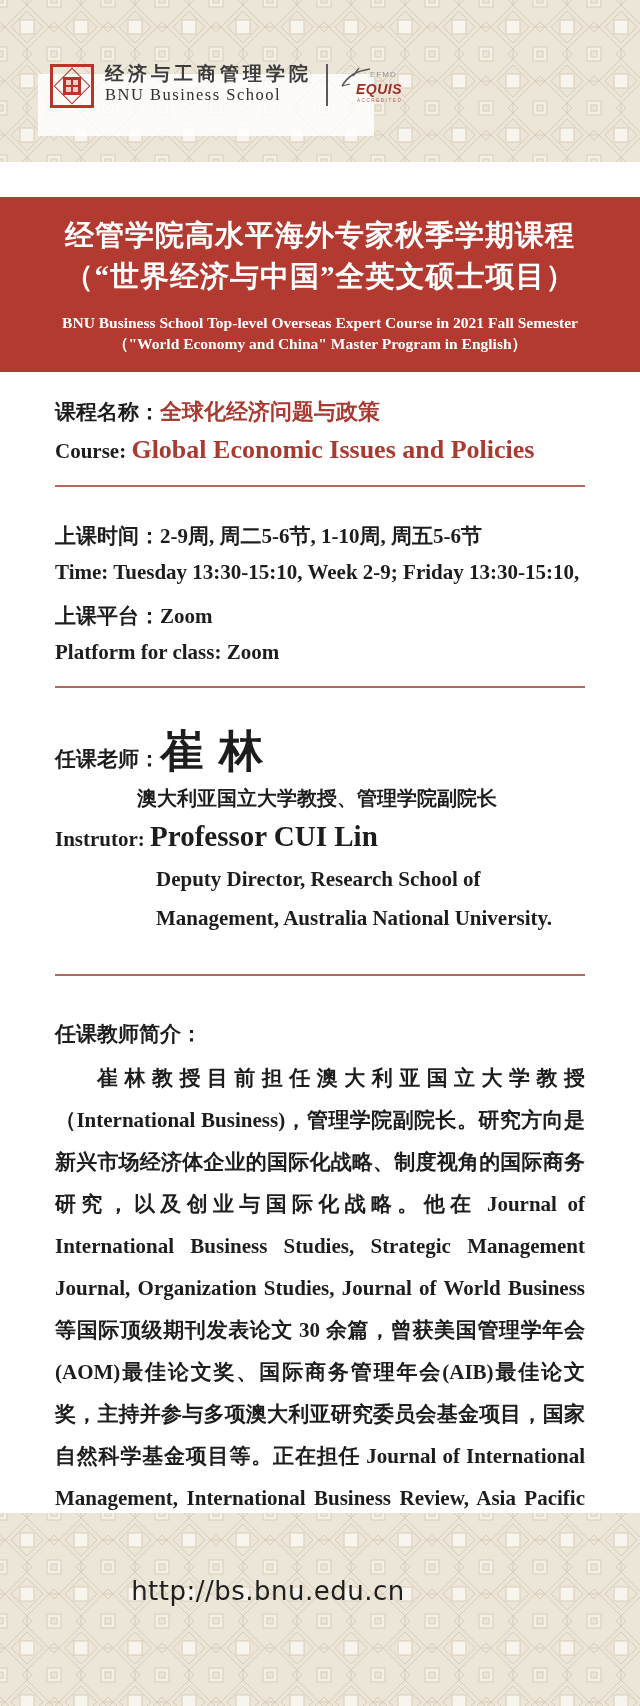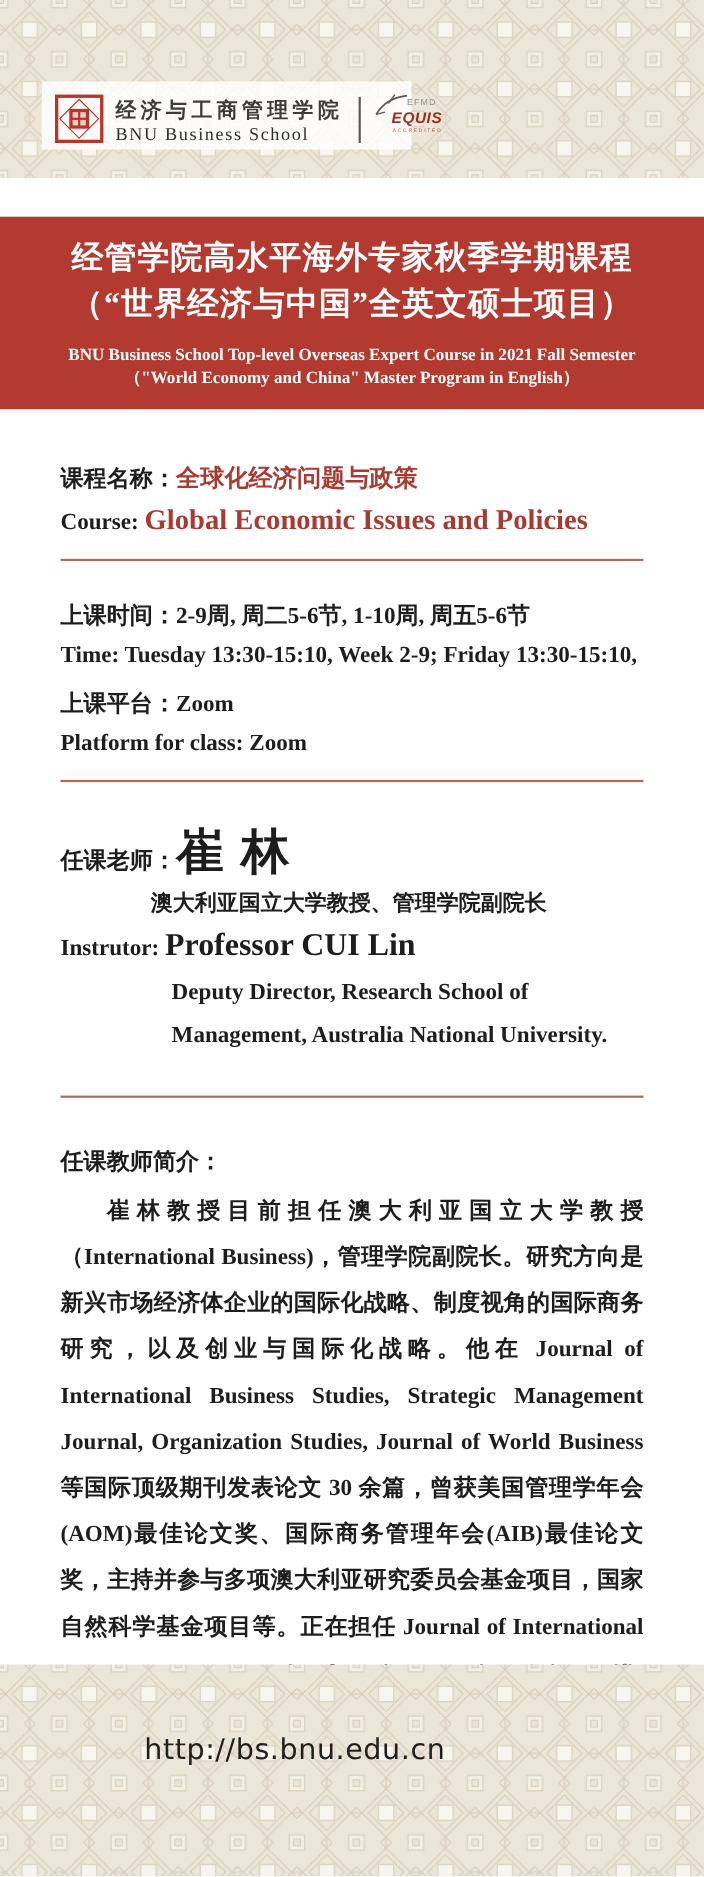--- a/index.html
+++ b/index.html
@@ -6,21 +6,21 @@
   body{background:#ffffff;font-family:"Liberation Serif","DejaVu Serif",serif;color:#1d1d1d;}
   .poster{position:relative;width:640px;height:1706px;background:#ffffff;overflow:hidden;margin:0 auto;}
 
   
   .band{position:absolute;left:0;display:block;}
   .band-top{top:0;}
   .band-bottom{top:1513px;}
 
   
   .logo-backing{position:absolute;left:38px;top:74px;width:336px;height:62px;background:rgba(255,255,255,0.82);}
-  .logo-strip{position:absolute;left:50px;top:82px;height:48px;display:flex;align-items:flex-end;}
+  .logo-strip{position:absolute;left:50px;top:64px;height:48px;display:flex;align-items:flex-start;}
   .seal{position:relative;width:44px;height:44px;border:3px solid #b8352a;box-sizing:border-box;flex:0 0 auto;}
   .seal .diamond{position:absolute;left:50%;top:50%;width:24px;height:24px;margin:-13px 0 0 -13px;border:1.5px solid #b8352a;transform:rotate(45deg);}
   .seal .core{position:absolute;left:50%;top:50%;width:18px;height:18px;margin:-9px 0 0 -9px;background:#b8352a;display:grid;grid-template-columns:1fr 1fr;grid-template-rows:1fr 1fr;gap:2px;padding:3px;box-sizing:border-box;}
   .seal .core span{background:#f6e9e2;opacity:.85;}
   .brand-names{margin-left:11px;line-height:1;}
   .brand-cn{font-size:19px;font-weight:bold;color:#3c3c3c;letter-spacing:4px;font-family:"Liberation Sans","DejaVu Sans",sans-serif;white-space:nowrap;}
   .brand-en{font-size:16.5px;color:#2e2e2e;margin-top:4px;letter-spacing:1.5px;white-space:nowrap;}
   .logo-divider{width:2px;height:42px;background:#5a5a5a;margin:0 12px 0 14px;flex:0 0 auto;}
   .equis-box{position:relative;width:64px;height:48px;flex:0 0 auto;font-family:"Liberation Sans","DejaVu Sans",sans-serif;}
   .equis-swoosh{position:absolute;left:0;top:2px;}
@@ -32,21 +32,21 @@
   .banner{position:absolute;left:0;top:197px;width:640px;height:175px;background:#b23a30;color:#ffffff;display:flex;flex-direction:column;align-items:center;justify-content:center;text-align:center;}
   .banner-cn{font-size:29px;font-weight:bold;line-height:41px;letter-spacing:1px;text-align:center;}
   .banner-en{margin-top:15px;font-size:15.5px;font-weight:bold;line-height:21px;}
 
   
   .content{position:absolute;left:55px;top:372px;width:530px;}
   .rule{border:none;height:2px;background:#b06a5c;margin:0;}
   .label{font-weight:bold;color:#1d1d1d;}
   .red{color:#a93a31;font-weight:bold;}
 
-  .course-block{padding-top:46px;}
+  .course-block{padding-top:23px;}
   .course-cn{font-size:21px;line-height:33px;}
   .course-cn .red{font-size:22px;}
   .course-en{font-size:21px;line-height:41px;}
   .course-en .red{font-size:26px;}
   .rule-1{margin-top:13px;}
 
   .schedule-block{margin-top:31px;font-weight:bold;font-size:21px;}
   .sched-line{line-height:36px;}
   .indent-week{margin-left:66px;line-height:36px;font-weight:bold;}
   .platform-cn{margin-top:8px;line-height:36px;}

